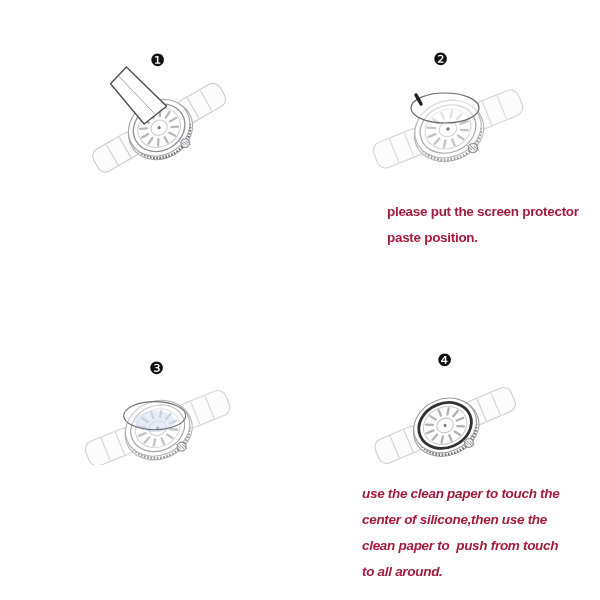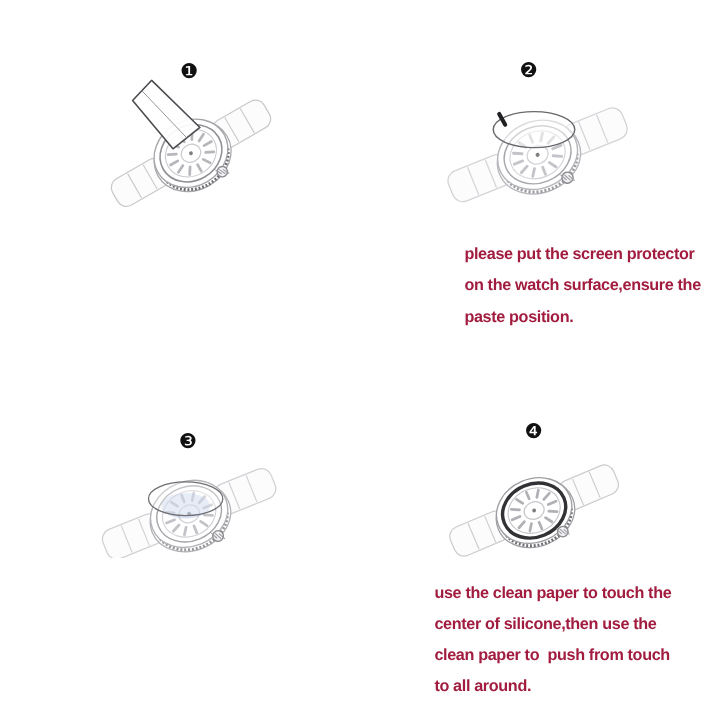--- a/index.html
+++ b/index.html
@@ -16,21 +16,21 @@
   #step4 .badge{left:137px;top:52px;}
   .illus{position:absolute;}
   #step1 .illus{left:86px;top:66px;width:150px;height:115px;}
   #step2 .illus{left:68px;top:80px;width:160px;height:92px;}
   #step3 .illus{left:83px;top:76px;width:155px;height:89px;}
   #step4 .illus{left:71px;top:81px;width:152px;height:87px;}
   .caption{position:absolute;}
   #step1 .caption{left:78px;top:199px;}
   #step2 .caption{left:66px;top:199px;margin-left:21px;}
   #step3 .caption{left:50px;top:179px;}
-  #step4 .caption{left:62px;top:181px;}
+  #step4 .caption{left:62px;top:181px;font-style:italic;}
   .cap-line{font-weight:700;font-size:13.5px;line-height:26px;letter-spacing:-0.3px;
             white-space:pre;color:var(--ink,#a11c3e);}
 </style>
 </head>
 <body>
 
 <div class="stage">
 
   <section class="step" id="step1">
     <span class="badge">❶</span>
@@ -103,21 +103,20 @@
           <circle cx="96" cy="76" r="4.6" fill="#f3f3f5" stroke="#8d8d92" stroke-width="1.2"></circle>
           <line x1="91.5" y1="71.5" x2="94.5" y2="77.5" stroke="#9a9a9f" stroke-width="0.9"></line>
           <line x1="94.5" y1="73" x2="97.5" y2="79" stroke="#9a9a9f" stroke-width="0.9"></line>
           <line x1="97.5" y1="74.5" x2="100.5" y2="80.5" stroke="#9a9a9f" stroke-width="0.9"></line>
         </g>
         <ellipse cx="77" cy="28" rx="34" ry="15" fill="rgba(255,255,255,0.5)" stroke="#68686d" stroke-width="1.2"></ellipse>
         <line x1="48" y1="15" x2="53" y2="24" stroke="#212124" stroke-width="3.4" stroke-linecap="round"></line>
       </svg>
     <div class="caption">
       <div class="cap-line">please put the screen protector</div>
-      <div class="cap-line">on the watch surface,ensure the</div>
       <div class="cap-line">paste position.</div>
     </div>
   </section>
 
   <section class="step" id="step3">
     <span class="badge">❸</span>
     <svg class="illus" aria-label="silicone-absorber-on-protector-over-watch" viewBox="0 0 160 92">
         <g transform="rotate(-22 77 54)">
           <rect x="103" y="40.5" width="52" height="27" rx="9" fill="#fcfcfd" stroke="#d2d2d6" stroke-width="1.1"></rect>
           <rect x="-1" y="40.5" width="52" height="27" rx="9" fill="#fcfcfd" stroke="#d2d2d6" stroke-width="1.1"></rect>

